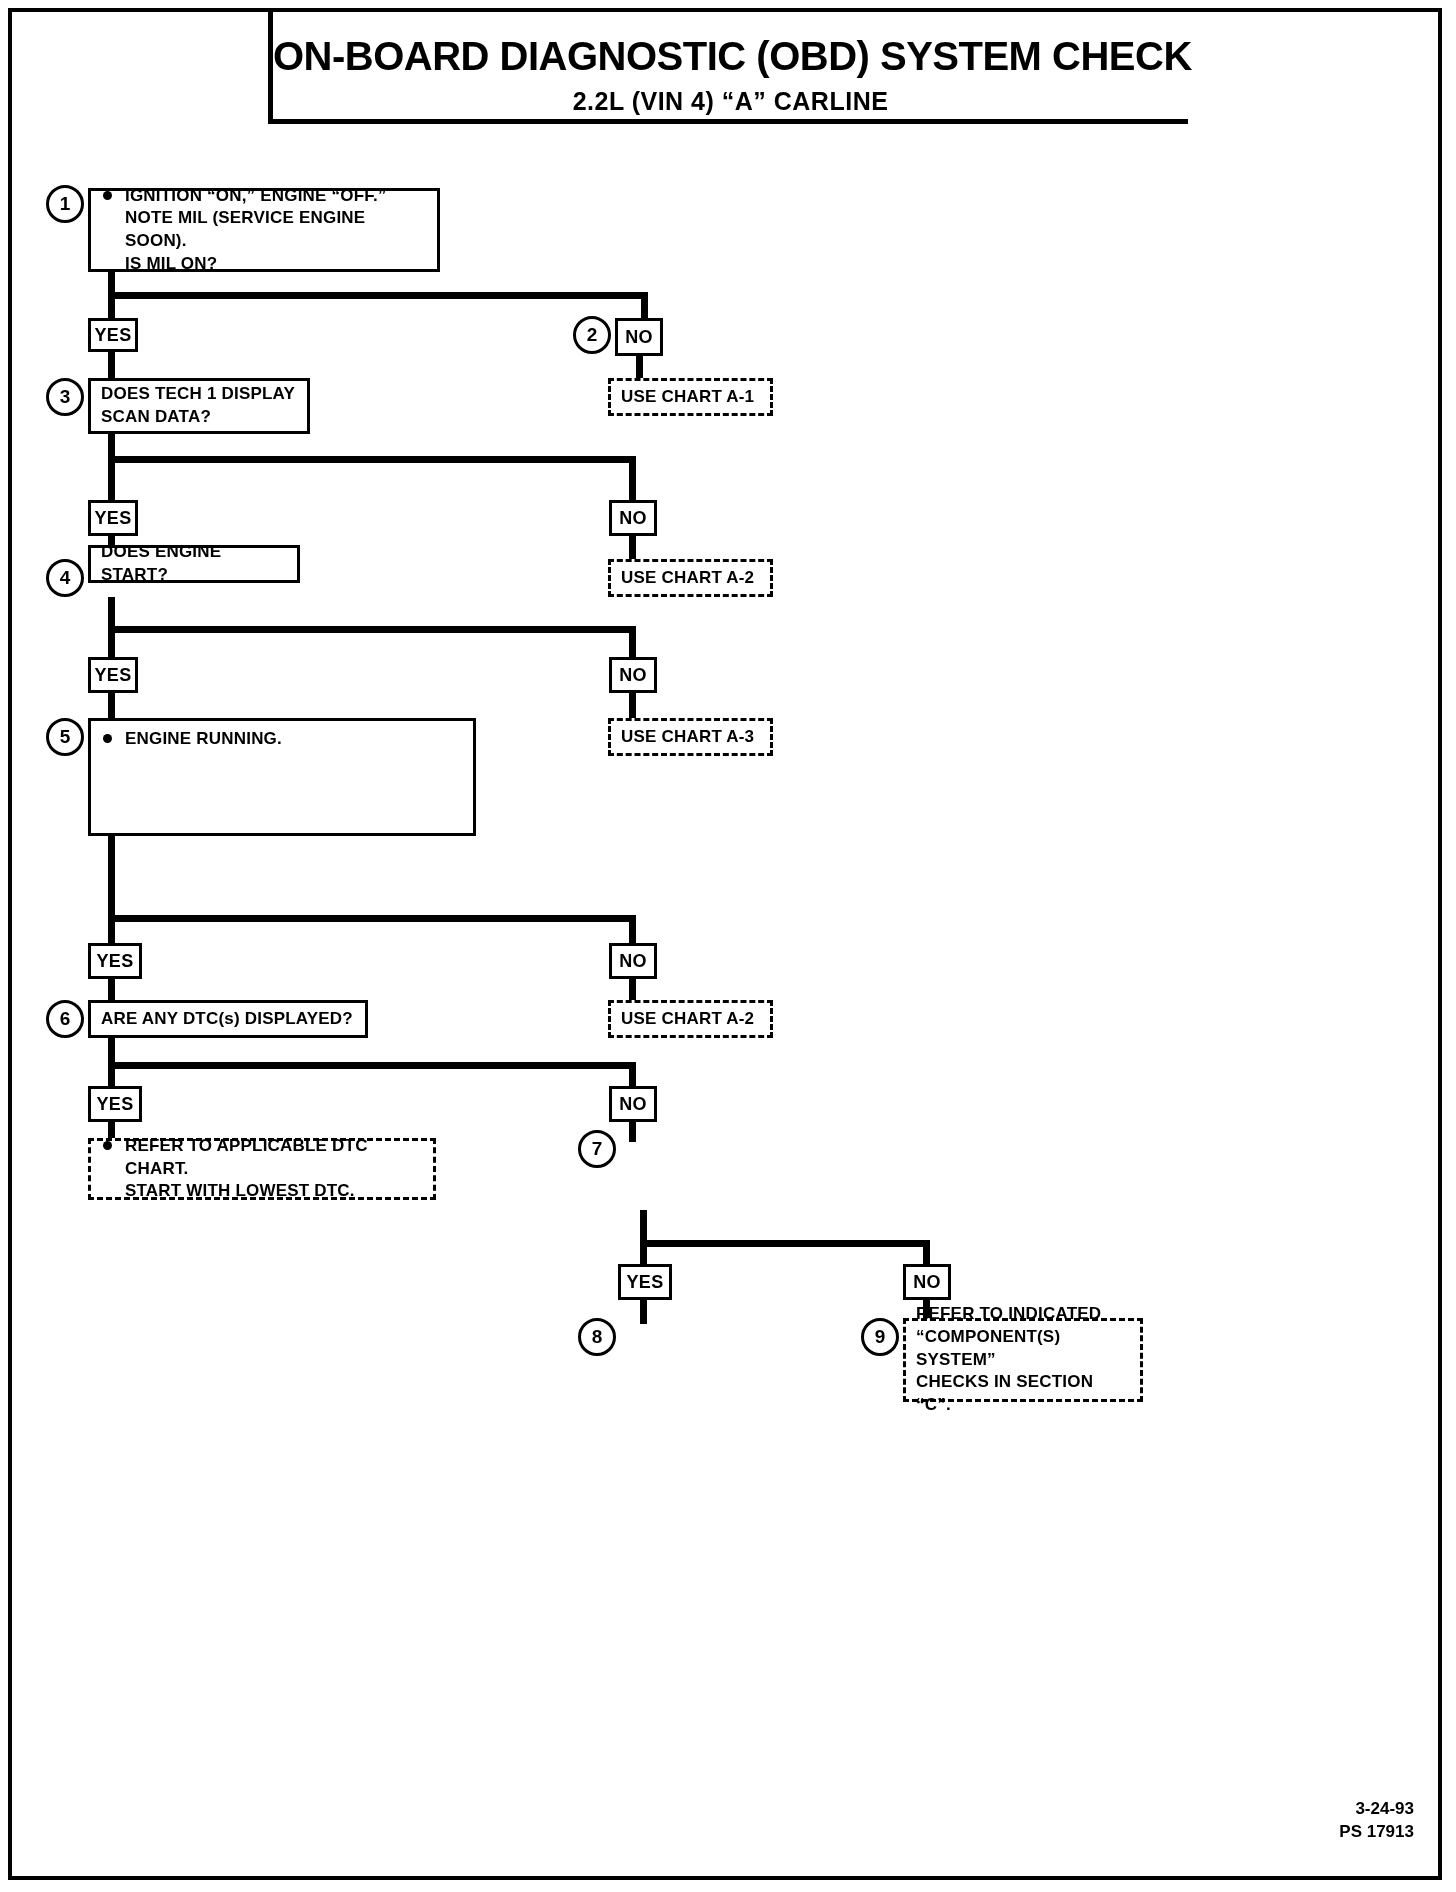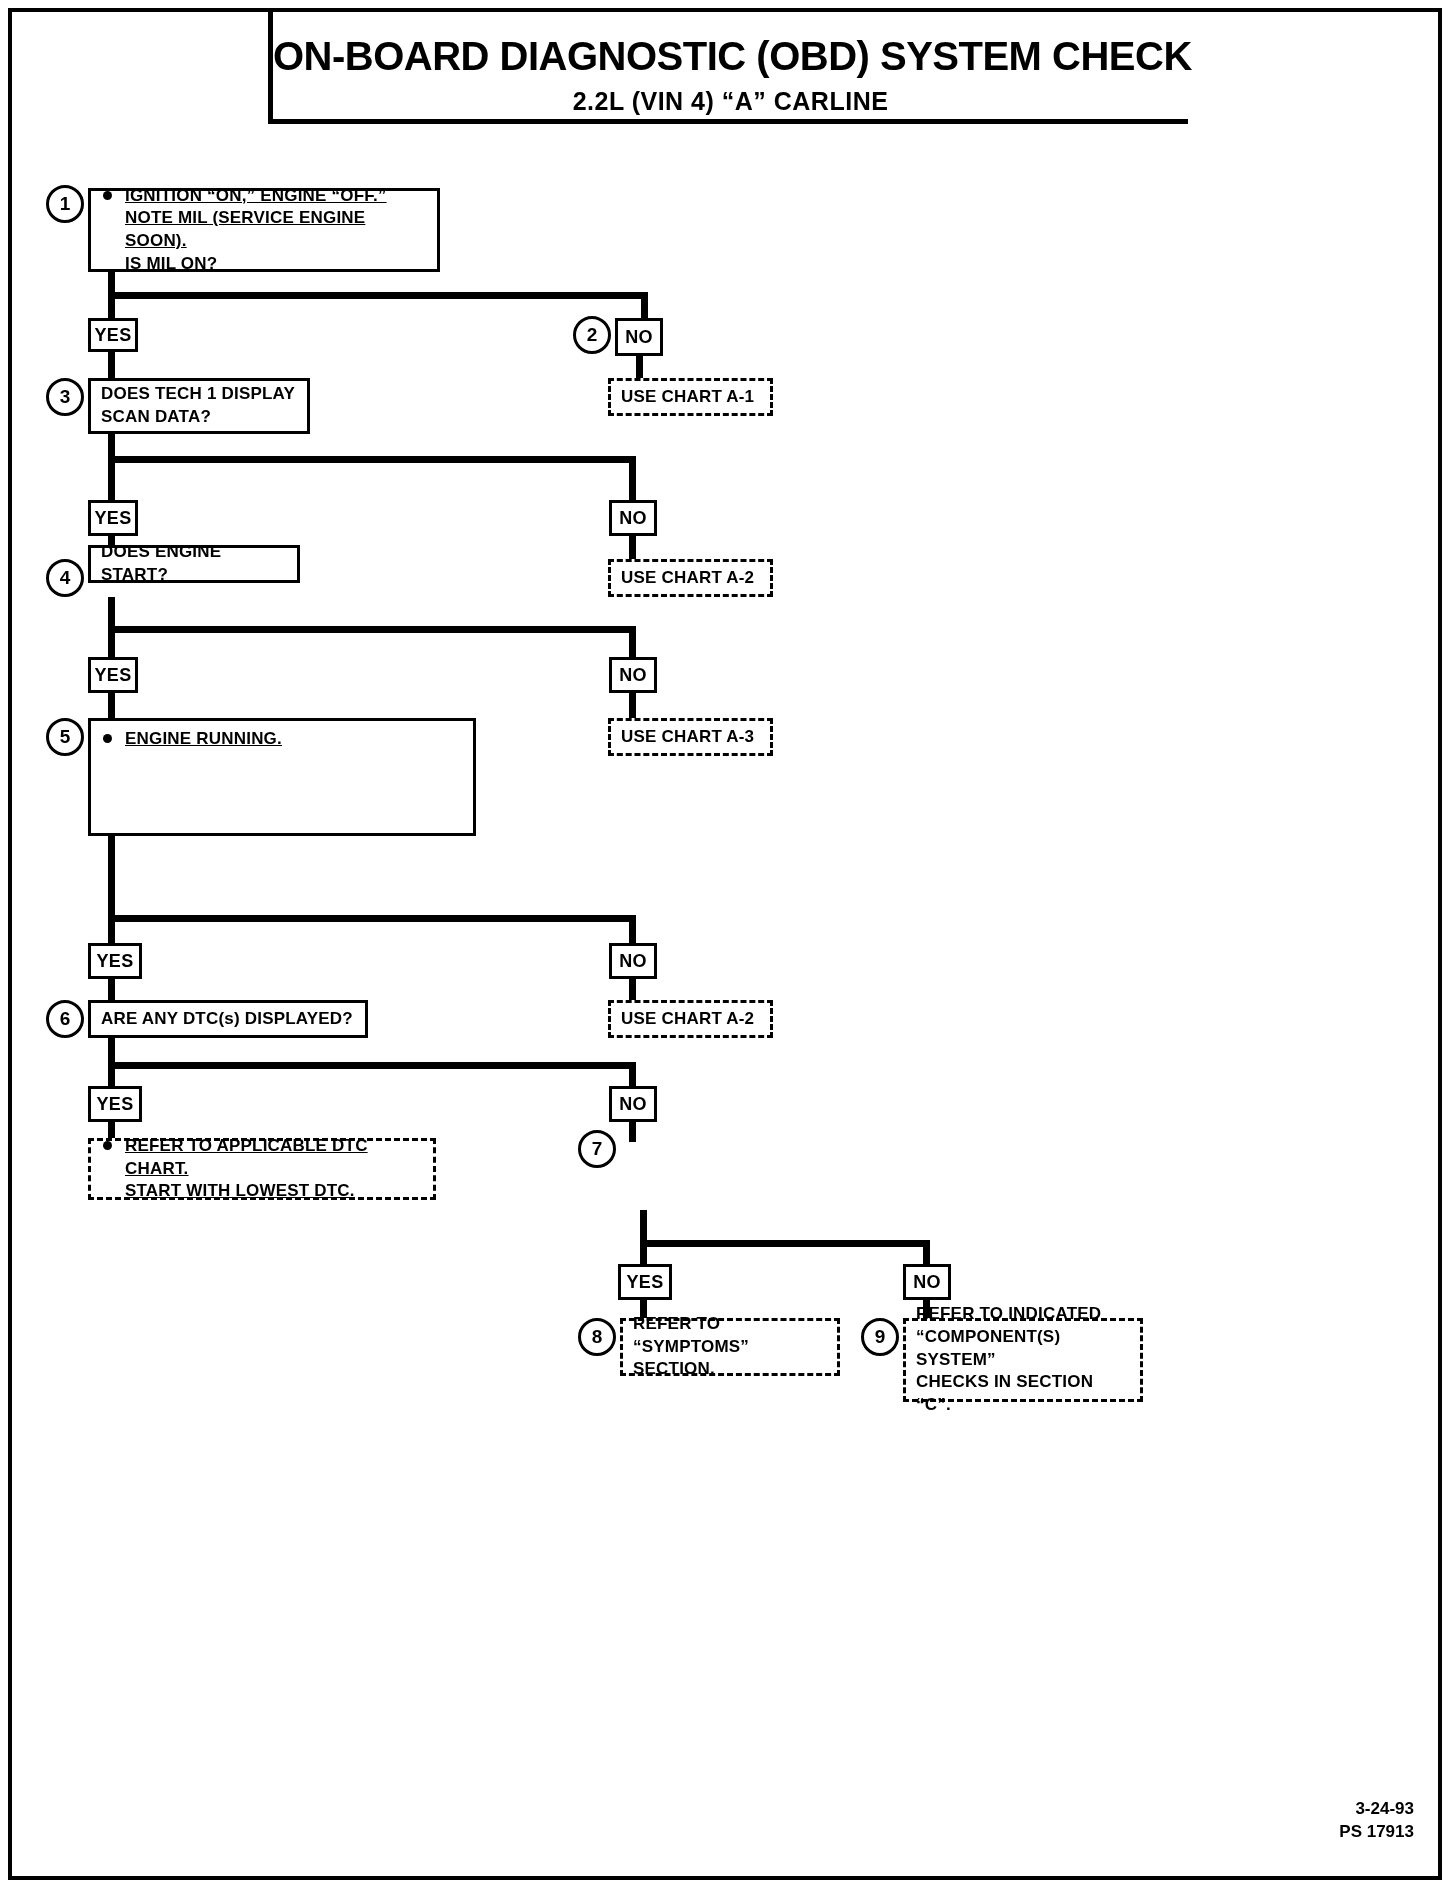--- a/index.html
+++ b/index.html
@@ -123,21 +123,20 @@
     display: flex;
     align-items: center;
     justify-content: center;
     z-index: 5;
   }
   
   .blist {
     padding: 7px 10px 7px 12px;
     width: 100%;
     box-sizing: border-box;
-    text-decoration: underline;
   }
   .brow {
     display: flex;
     align-items: flex-start;
     line-height: 1.32;
   }
   .bdot {
     flex: 0 0 auto;
     width: 22px;
     font-size: 17px;
@@ -320,24 +319,20 @@
     <div class="vline" style="left:923px; top:1240px; height:28px;"></div>
     <div class="vline" style="left:640px; top:1240px; height:28px;"></div>
 
     <div class="yn" style="left:618px; top:1264px; width:54px; height:36px;">YES</div>
     <div class="yn" style="left:903px; top:1264px; width:48px; height:36px;">NO</div>
 
     <div class="vline" style="left:640px; top:1298px; height:26px;"></div>
     <div class="vline" style="left:923px; top:1298px; height:26px;"></div>
 
     <div class="circ" style="left:578px; top:1318px;">8</div>
-    <div class="dbox" style="left:620px; top:1318px; width:220px; height:58px;">
-      <div class="plain">REFER TO “SYMPTOMS”
-SECTION.</div>
-    </div>
 
     <div class="circ" style="left:861px; top:1318px;">9</div>
     <div class="dbox" style="left:903px; top:1318px; width:240px; height:84px;">
       <div class="plain">REFER TO INDICATED
 “COMPONENT(S) SYSTEM”
 CHECKS IN SECTION “C”.</div>
     </div>
 
   </div>
 

